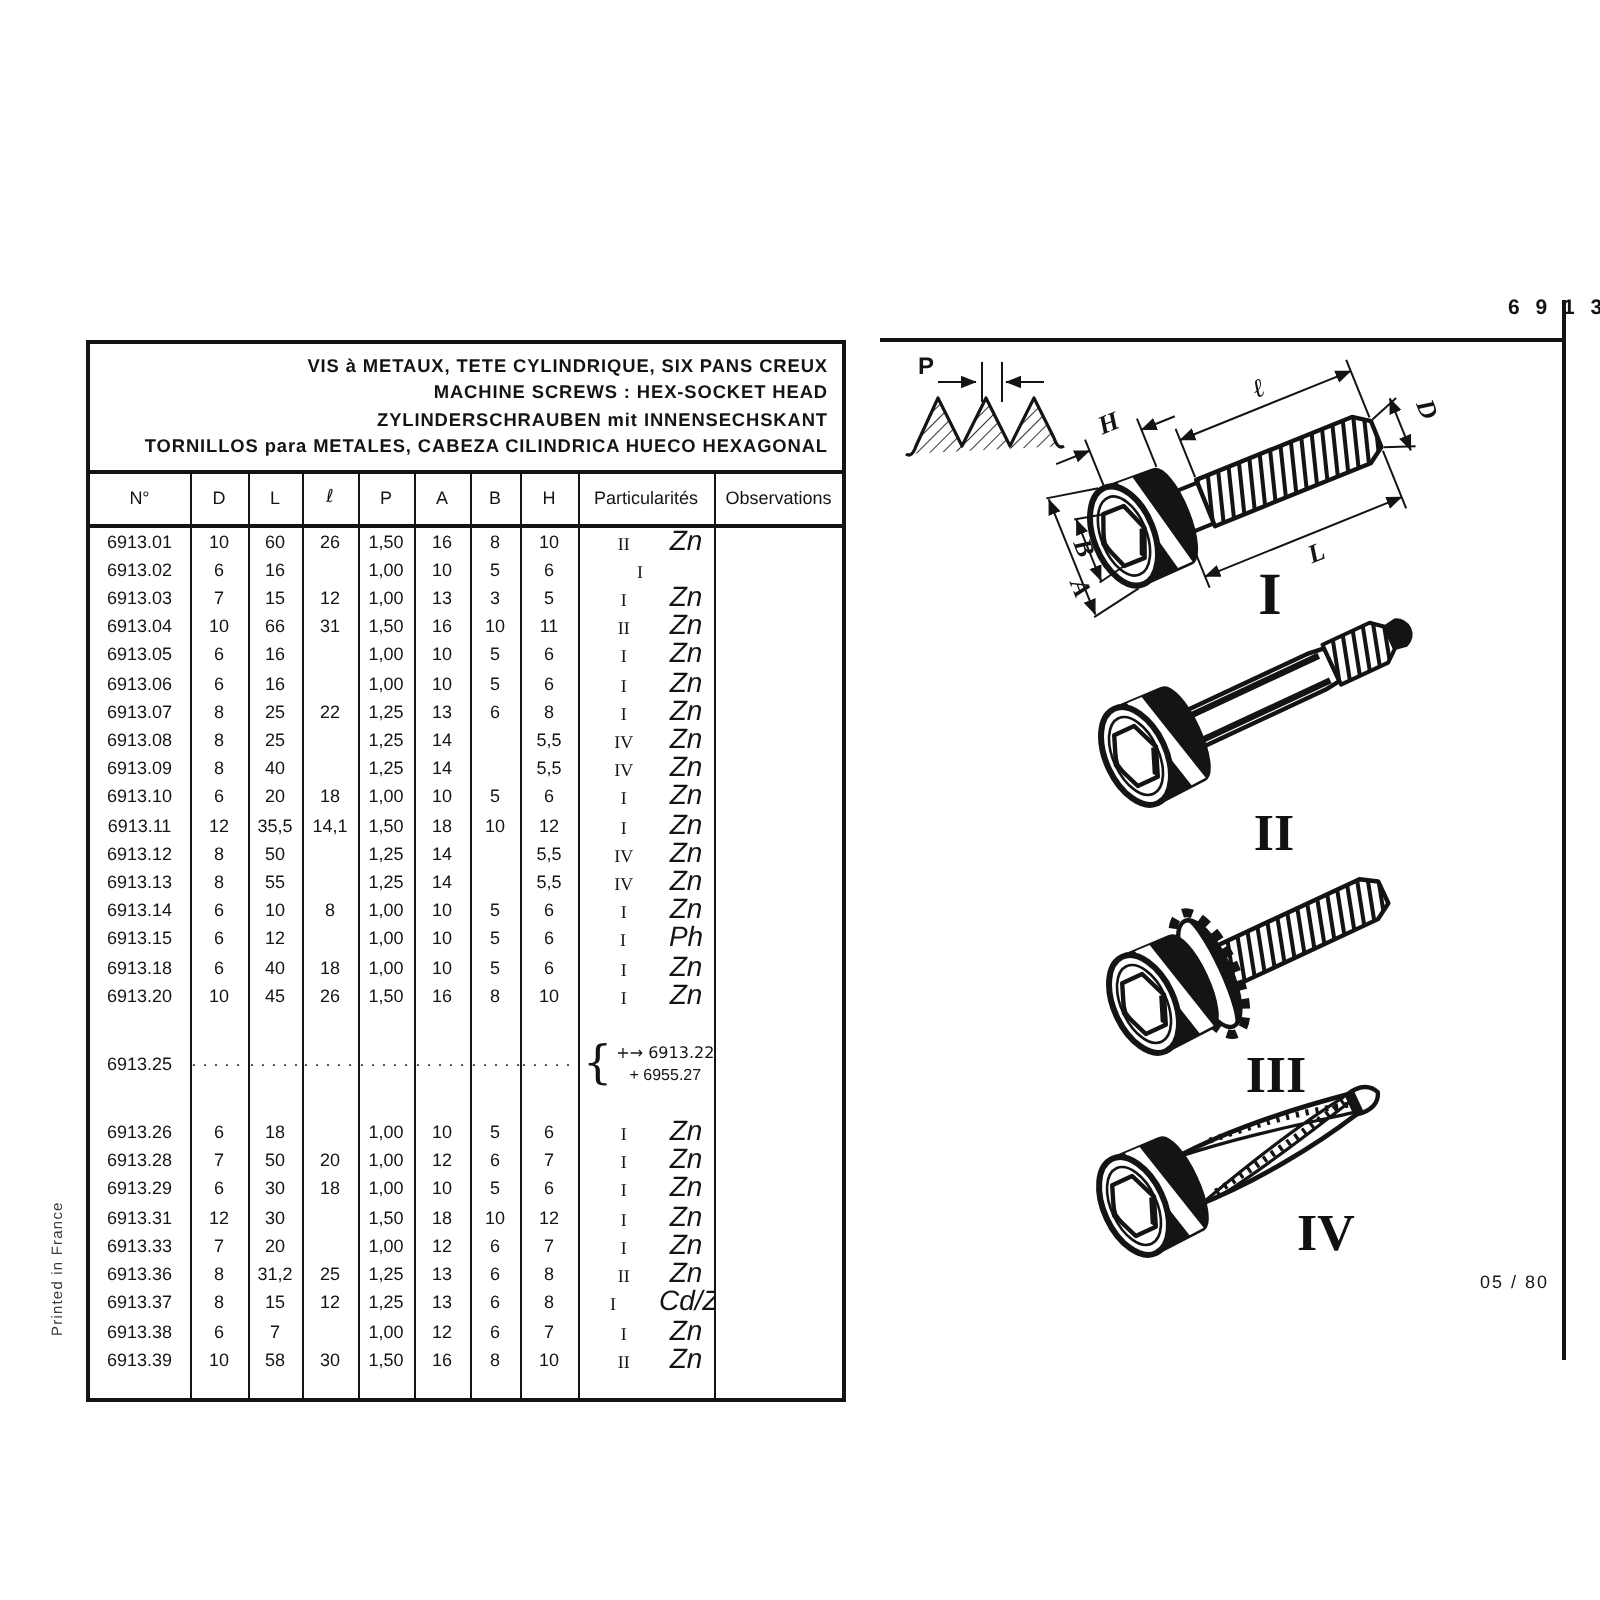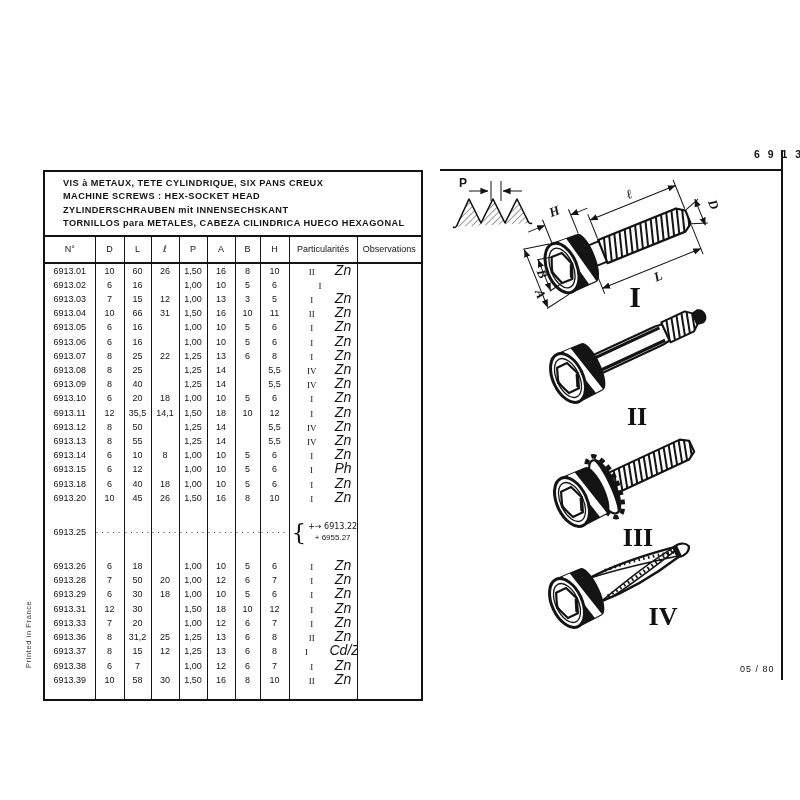--- a/index.html
+++ b/index.html
@@ -6,32 +6,32 @@
   body{
     width:800px;height:800px;position:relative;background:#ffffff;
     font-family:"Liberation Sans", sans-serif;color:#141414;overflow:hidden;
   }
   
   .doc-ref{
     position:absolute;left:754px;top:148px;font-size:10.5px;font-weight:bold;
     letter-spacing:2.5px;white-space:nowrap;
   }
   
-  .footer-code{position:absolute;left:740px;top:664px;font-size:9px;letter-spacing:1px;text-align:right;}
+  .footer-code{position:absolute;left:740px;top:636px;font-size:9px;letter-spacing:1px;text-align:right;}
   
   .printed-note{
     position:absolute;left:24px;top:668px;transform:rotate(-90deg);
     transform-origin:0 0;font-size:7.5px;letter-spacing:.6px;color:#3a3a3a;white-space:nowrap;
   }
   
   .table-wrap{
     position:absolute;left:43px;top:170px;width:380px;
     border:2px solid #141414;background:#fff;box-sizing:border-box;
   }
-  .titles{padding:5px 7px 4px 18px;border-bottom:2px solid #141414;}
+  .titles{padding:5px 7px 4px 18px;border-bottom:2px solid #141414;text-align:right;}
   .titles div{
     font-size:9.2px;font-weight:bold;letter-spacing:.45px;line-height:13.4px;white-space:nowrap;
   }
   table.parts{border-collapse:collapse;width:100%;table-layout:fixed;}
   table.parts th{
     height:25px;font-size:9px;font-weight:normal;border-bottom:2px solid #141414;
     border-left:1.5px solid #141414;padding:0;text-align:center;vertical-align:middle;
   }
   table.parts th:first-child{border-left:none;}
   th.ell{font-family:"DejaVu Sans",sans-serif;font-size:12px;font-style:italic;}

